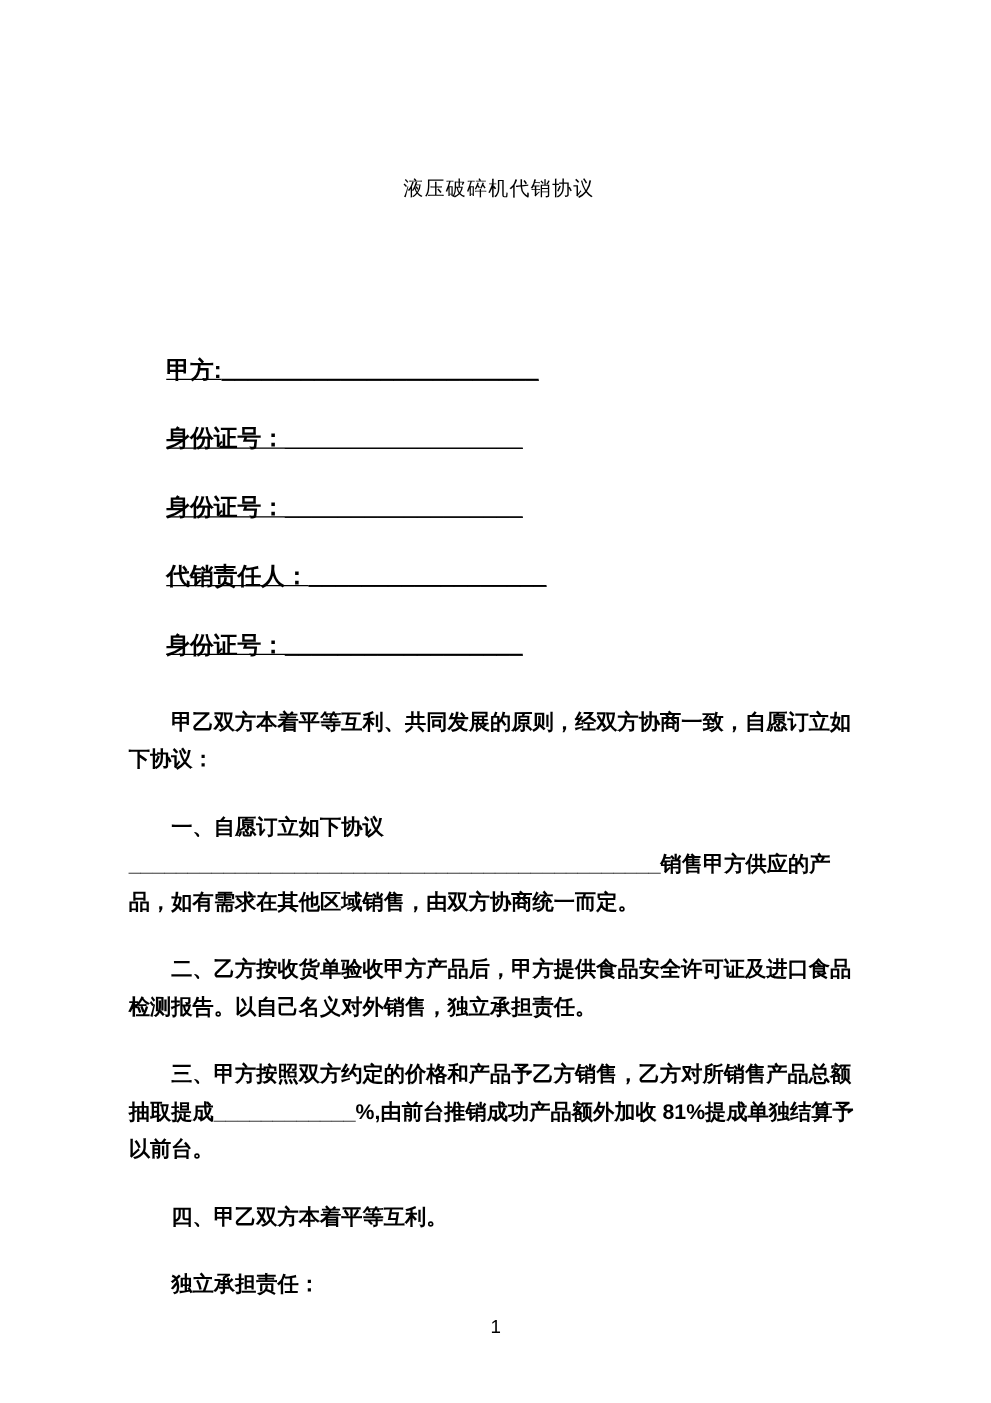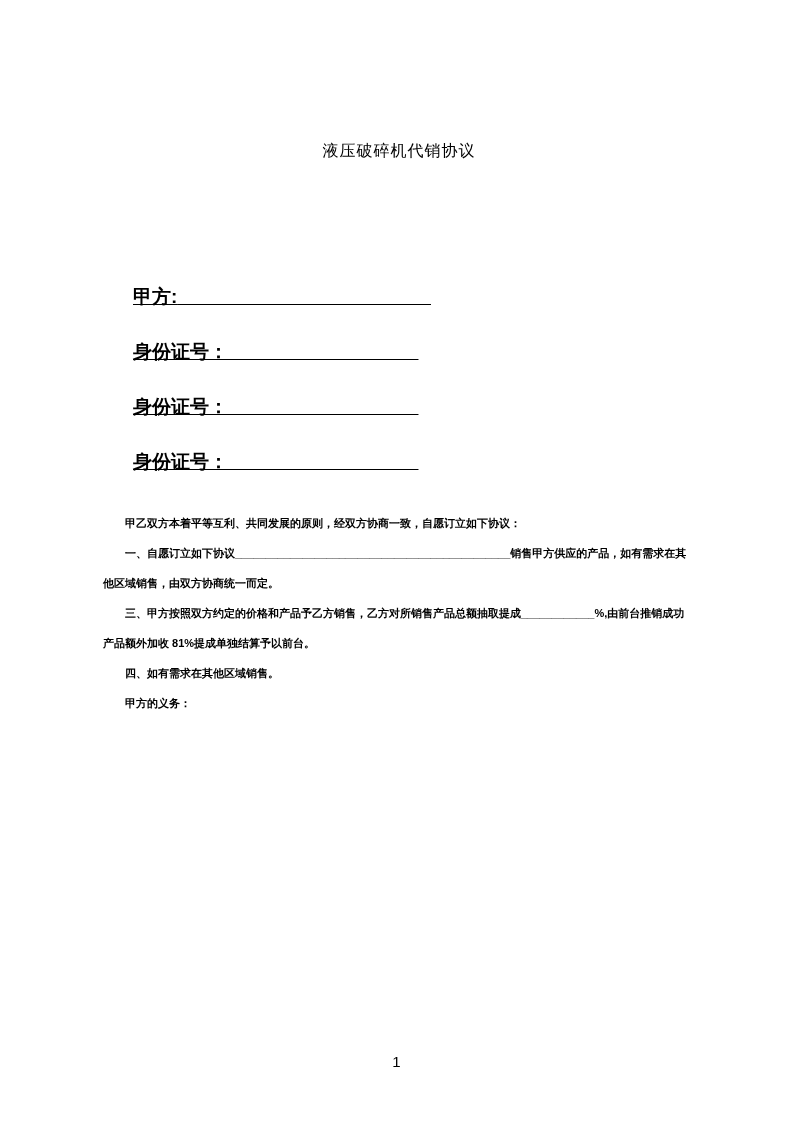--- a/index.html
+++ b/index.html
@@ -31,23 +31,24 @@
     white-space: nowrap;
     text-decoration: underline;
   }
   .field-label { display: inline; }
   .blank-line {
     display: inline;
     letter-spacing: 0;
     font-weight: 600;
   }
   .para {
-    font-size: 11px;
+    font-size: 17px;
     font-weight: 600;
     line-height: 30px;
+    margin-top: 24px;
     text-indent: 2em;
     text-align: left;
   }
   .page-number {
     position: absolute;
     left: 0;
     right: 0;
     bottom: 52px;
     text-align: center;
     font-size: 15px;
@@ -65,30 +66,34 @@
     <div class="field-row">
       <span class="field-label">甲方:</span><span class="blank-line">________________________</span>
     </div>
     <div class="field-row">
       <span class="field-label">身份证号：</span><span class="blank-line">__________________</span>
     </div>
     <div class="field-row">
       <span class="field-label">身份证号：</span><span class="blank-line">__________________</span>
     </div>
     <div class="field-row">
+      <span class="field-label">代销责任人：</span><span class="blank-line">__________________</span>
+    </div>
+    <div class="field-row">
       <span class="field-label">身份证号：</span><span class="blank-line">__________________</span>
     </div>
   </div>
 
   <p class="para">甲乙双方本着平等互利、共同发展的原则，经双方协商一致，自愿订立如下协议：</p>
 
   <p class="para"><span>一、自愿订立如下协议</span><span class="blank-line">_____________________________________________</span><span>销售甲方供应的产品，如有需求在其他区域销售，由双方协商统一而定。</span></p>
 
+  <p class="para">二、乙方按收货单验收甲方产品后，甲方提供食品安全许可证及进口食品检测报告。以自己名义对外销售，独立承担责任。</p>
 
   <p class="para"><span>三、甲方按照双方约定的价格和产品予乙方销售，乙方对所销售产品总额抽取提成</span><span class="blank-line">____________</span><span>%,由前台推销成功产品额外加收 81%提成单独结算予以前台。</span></p>
 
-  <p class="para">四、如有需求在其他区域销售。</p>
+  <p class="para">四、甲乙双方本着平等互利。</p>
 
-  <p class="para">甲方的义务：</p>
+  <p class="para">独立承担责任：</p>
 
   <div class="page-number">1</div>
 
 </div>
 
 </body></html>

